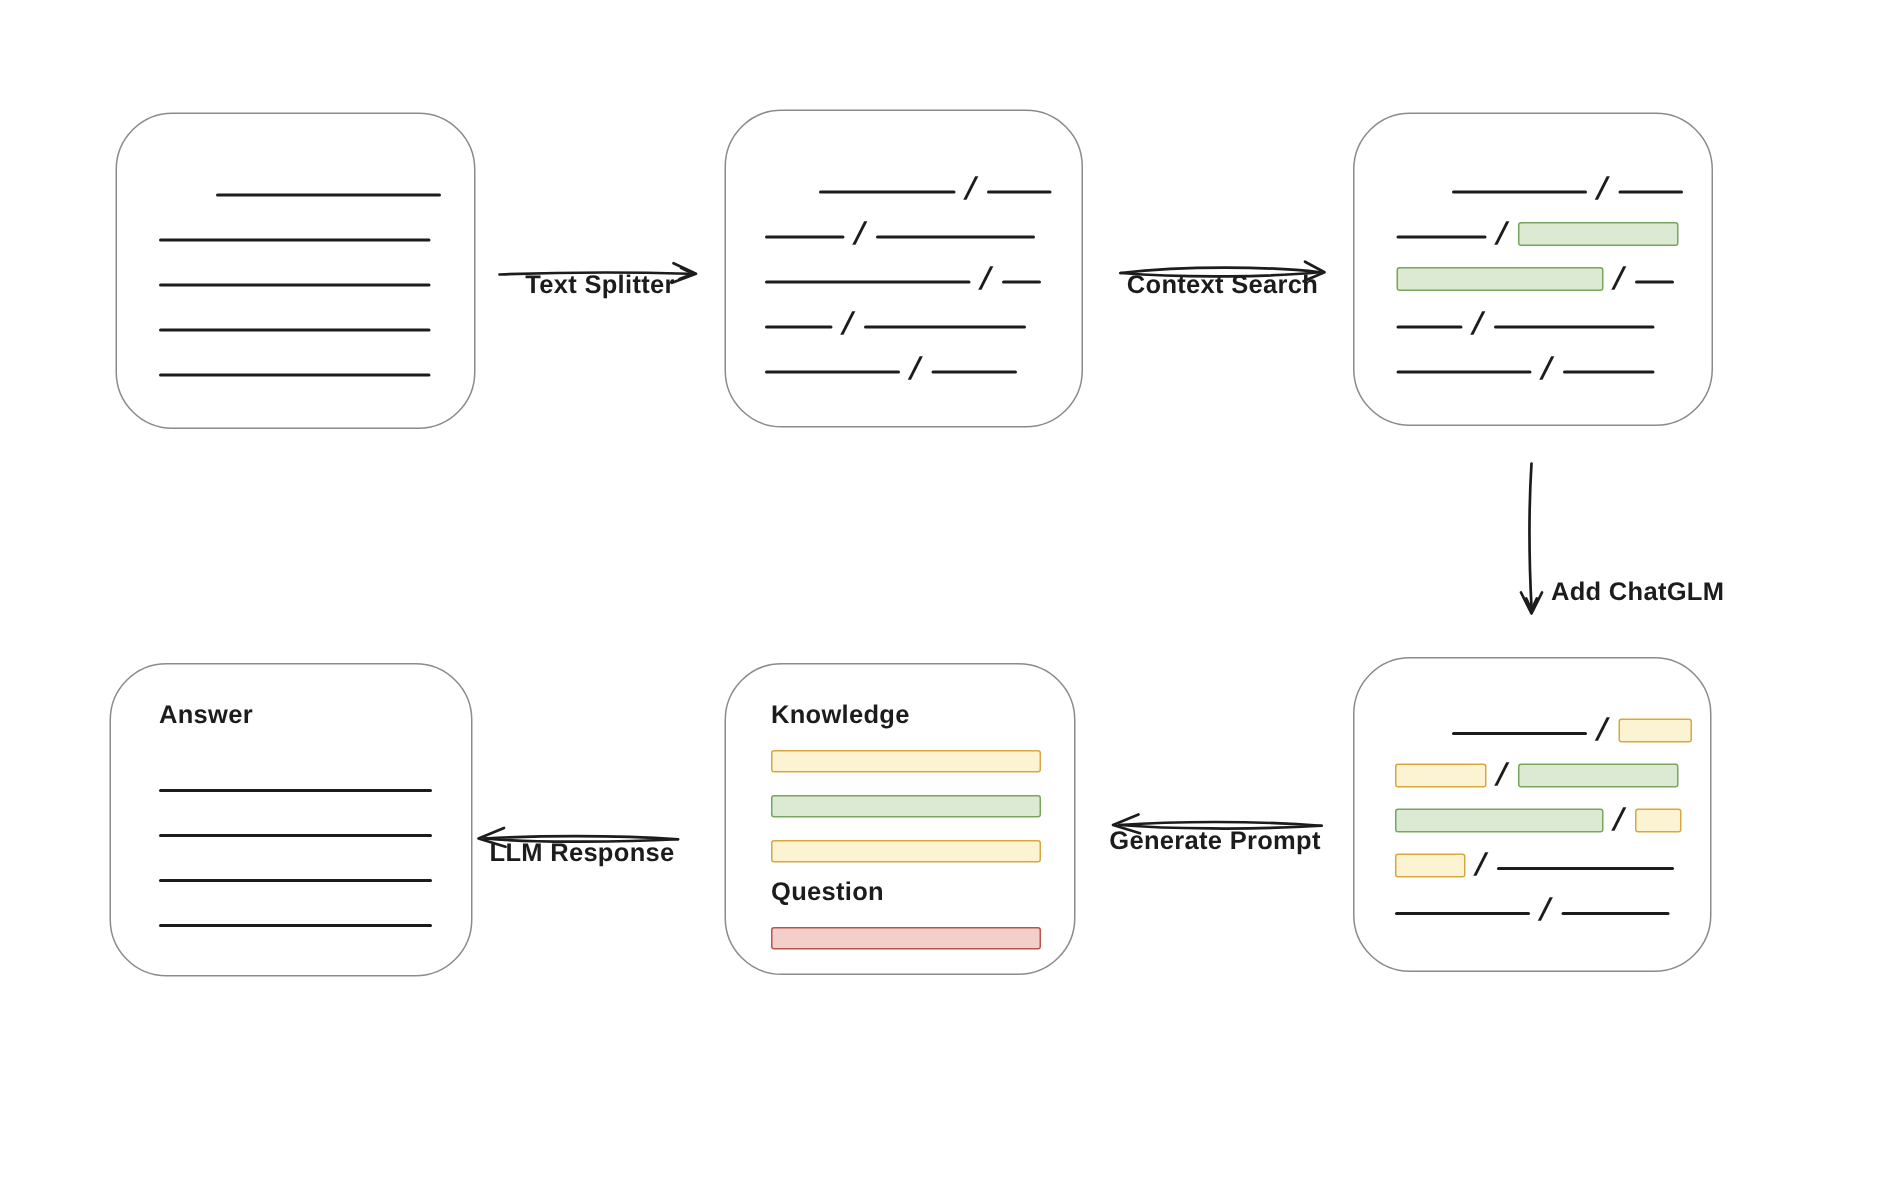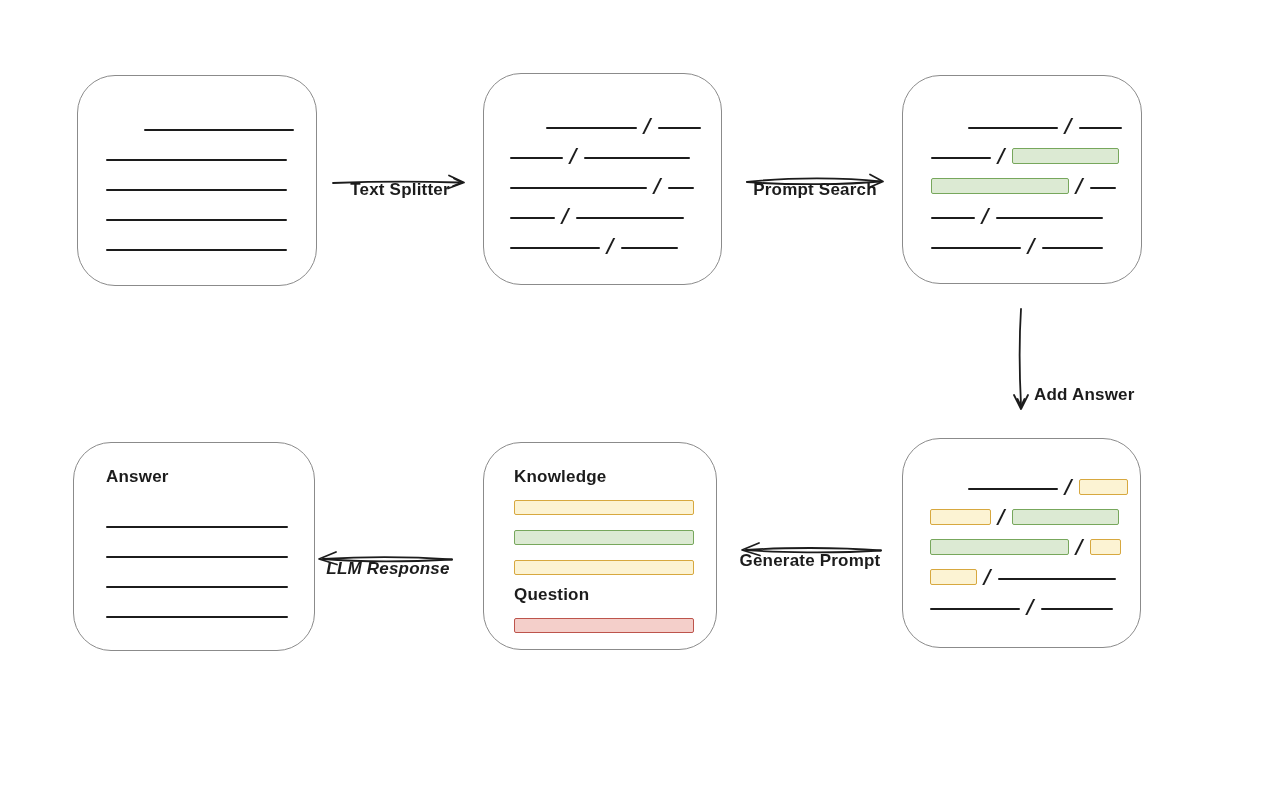--- a/index.html
+++ b/index.html
@@ -45,21 +45,21 @@
     font-size:17px;font-weight:600;letter-spacing:.2px;color:var(--line,#1c1c1c);
   }
   .arrow-label{
     position:absolute;font-size:17px;font-weight:600;letter-spacing:.2px;
     color:var(--line,#1c1c1c);text-align:center;white-space:nowrap;margin-top:33px;
   }
   #label-text-splitter  {left:330px;top:147px;width:140px;}
   #label-vector-search  {left:740px;top:147px;width:150px;}
   #label-add-context    {left:1034px;top:352px;text-align:left;}
   #label-generate-prompt{left:732px;top:518px;width:156px;text-align:center;}
-  #label-llm-response   {left:318px;top:526px;width:140px;font-style:italic;}
+  #label-llm-response   {left:318px;top:526px;width:140px;}
   svg.arrow{position:absolute;overflow:visible;}
   svg.arrow path{fill:none;stroke:var(--line,#1c1c1c);stroke-width:1.8;stroke-linecap:round;stroke-linejoin:round;}
   #caption{
     position:absolute;left:760px;top:683px;width:440px;text-align:center;
     font-size:19px;font-weight:600;letter-spacing:.2px;color:var(--line,#1c1c1c);
   }
 </style>
 </head>
 <body>
 
@@ -199,22 +199,22 @@
       </div>
       <div class="row">
         <div class="seg line" style="width: 182px;"></div>
       </div>
       <div class="row">
         <div class="seg line" style="width: 182px;"></div>
       </div>
     </div>
 
   <div class="arrow-label" id="label-text-splitter">Text Splitter</div>
-  <div class="arrow-label" id="label-vector-search">Prompt Search</div>
-  <div class="arrow-label" id="label-add-context">Add Answer</div>
+  <div class="arrow-label" id="label-vector-search">Context Search</div>
+  <div class="arrow-label" id="label-add-context">Add ChatGLM</div>
   <div class="arrow-label" id="label-generate-prompt">Generate Prompt</div>
   <div class="arrow-label" id="label-llm-response">LLM Response</div>
 
   <svg class="arrow" style="left:330px;top:170px;" width="140" height="24">
     <path d="M3 13 C 42 11.5, 96 11.5, 129 12.5"></path>
     <path d="M119 5.5 L134 12.5 L118 18.5"></path>
     <path d="M124 8.5 L132 12.5 L123 16"></path>
   </svg>
 
   <svg class="arrow" style="left:744px;top:170px;" width="144" height="24">

